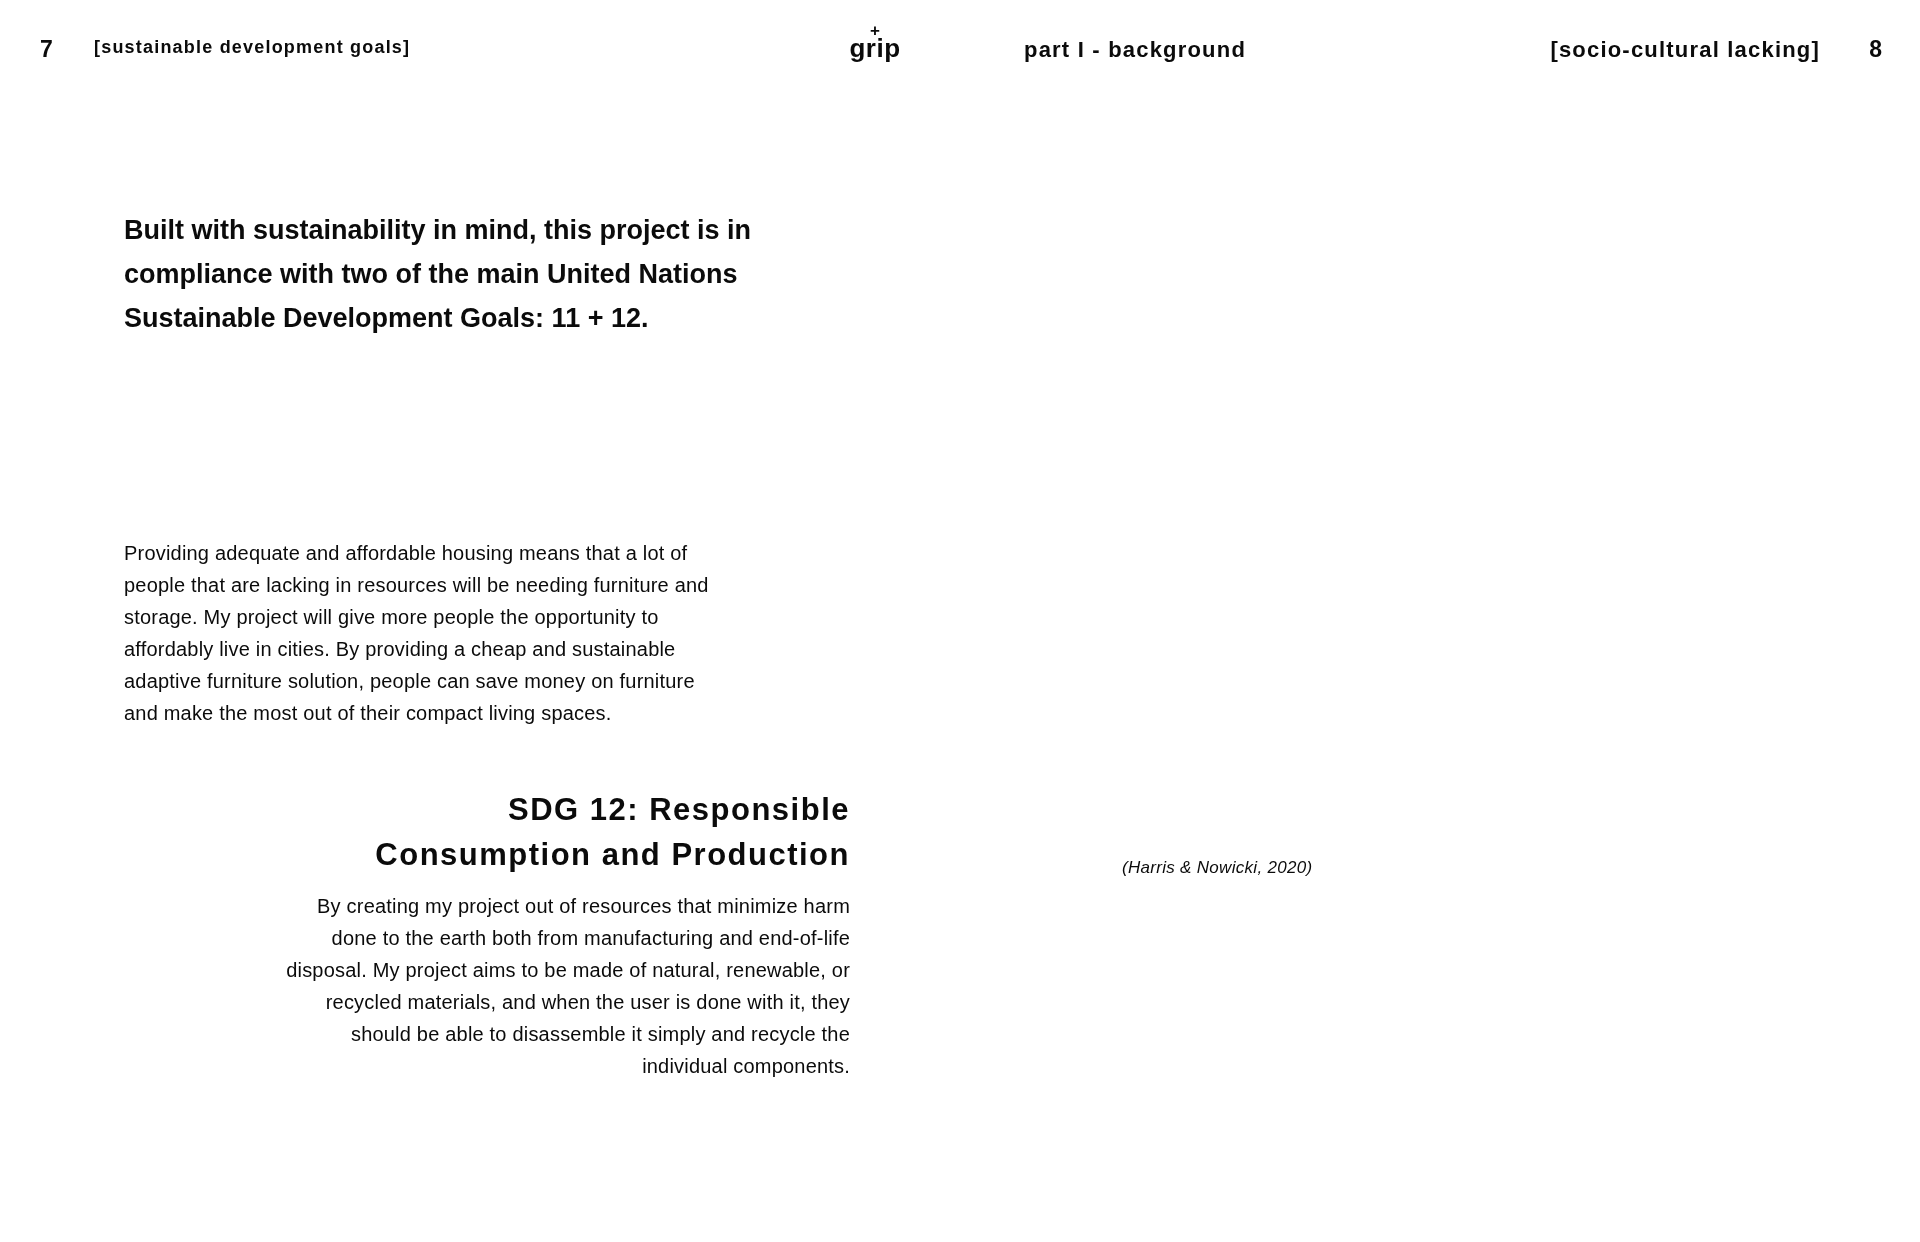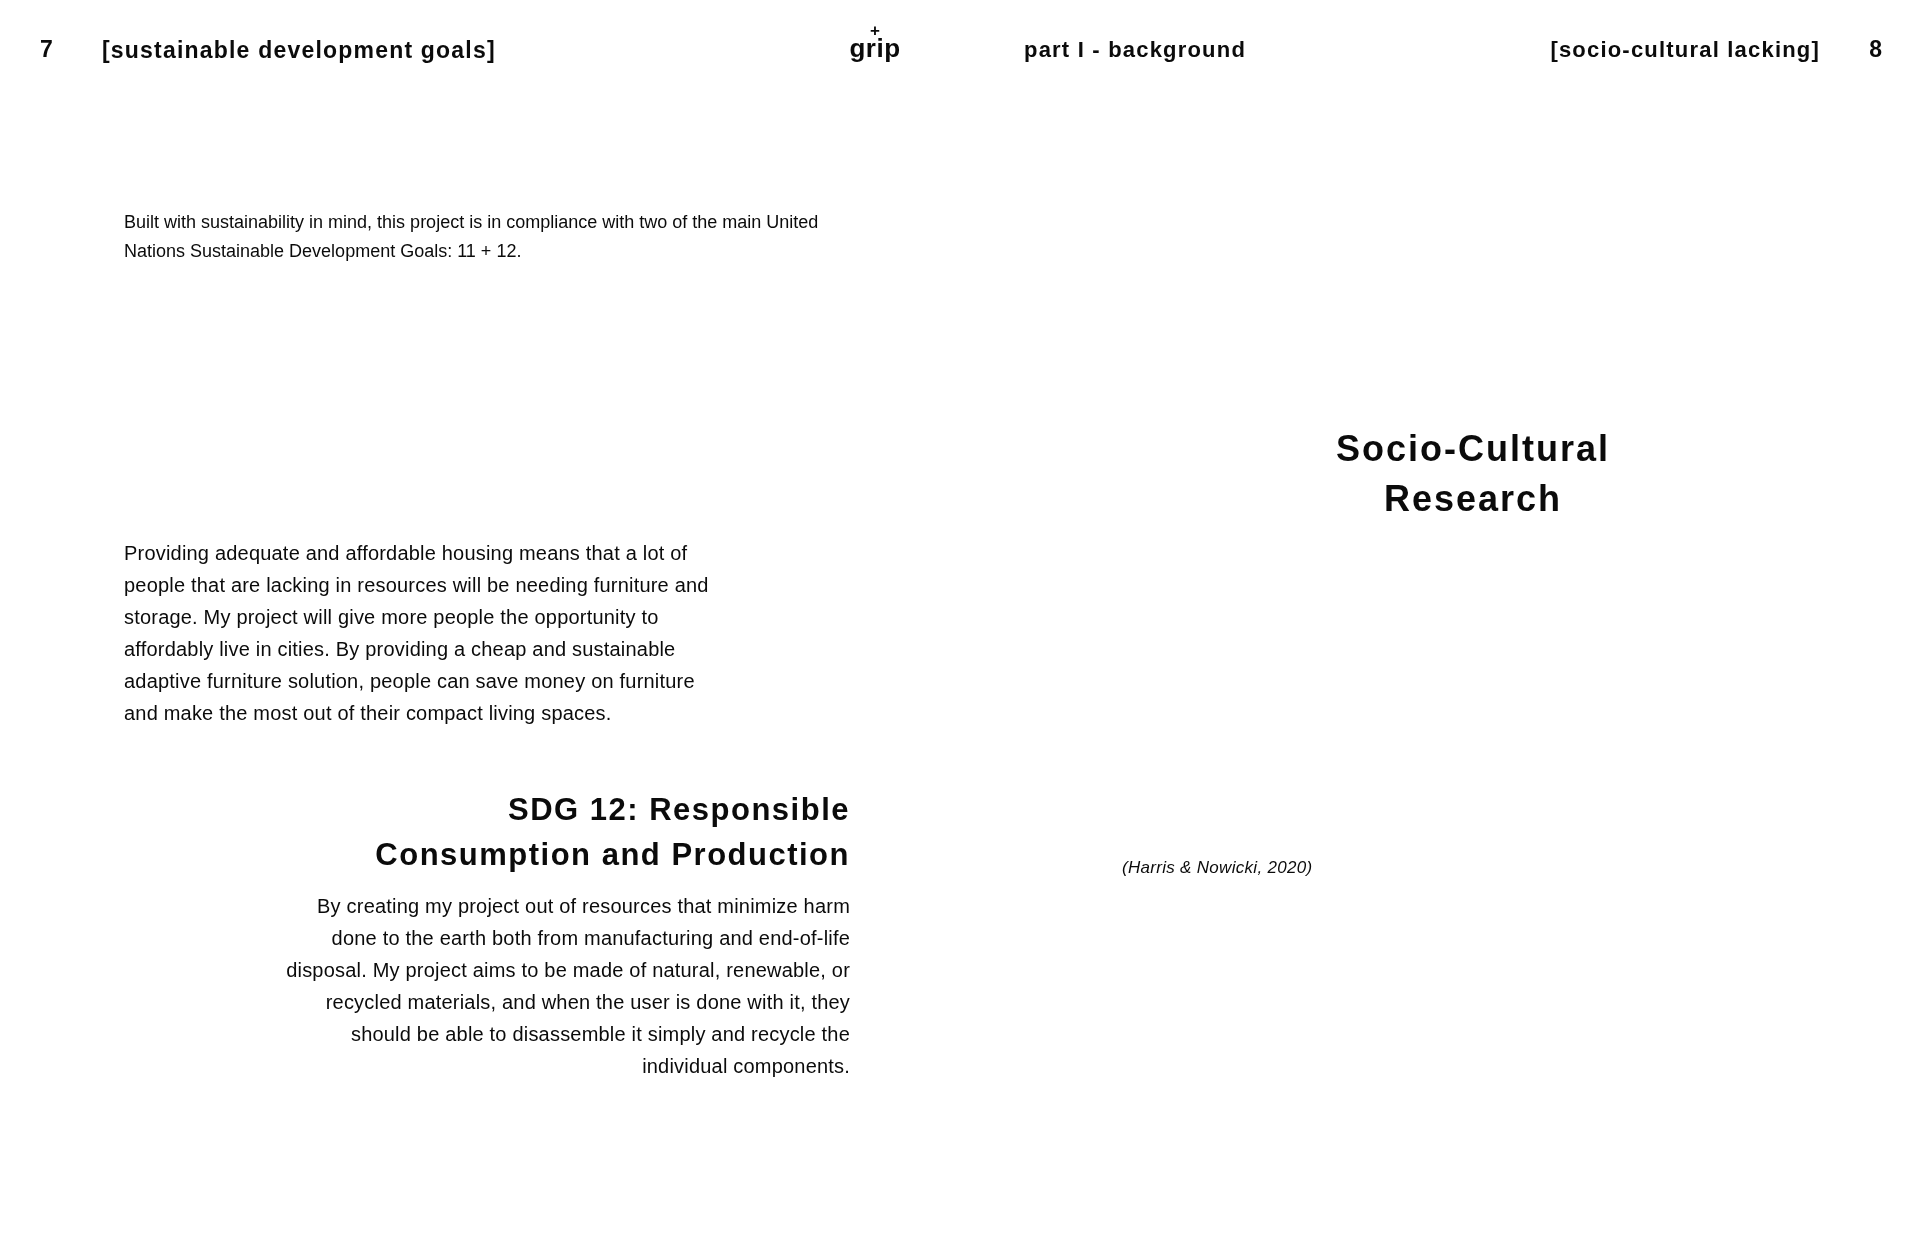--- a/index.html
+++ b/index.html
@@ -24,21 +24,21 @@
     top: 0; left: 0; right: 0;
     height: 100px;
   }
   .hdr-item {
     position: absolute;
     font-weight: 700;
     letter-spacing: 1.2px;
     white-space: nowrap;
   }
   .page-num-left   { left: 40px;  top: 36px; font-size: 23px; letter-spacing: 0; }
-  .hdr-title-left  { left: 102px; top: 37px; font-size: 23px; }
+  .hdr-title-left  { left: 94px; top: 37px; font-size: 18px; }
   .hdr-title-mid   { left: 1024px; top: 37px; font-size: 22px; }
   .hdr-title-right { right: 100px; top: 37px; font-size: 22px; }
   .page-num-right  { right: 38px; top: 36px; font-size: 23px; letter-spacing: 0; }
 
   .logo {
     position: absolute;
     left: 830px;
     top: 24px;
     width: 90px;
     text-align: center;
@@ -58,23 +58,23 @@
     letter-spacing: 0.5px;
     margin-top: -2px;
   }
 
   
   .intro {
     position: absolute;
     left: 124px;
     top: 208px;
     width: 745px;
-    font-size: 18px;
+    font-size: 27px;
     line-height: 1.63;
-    font-weight: 400;
+    font-weight: 700;
   }
   .sdg11-heading {
     position: absolute;
     left: 124px;
     top: 437px;
     width: 610px;
     font-size: 31px;
     font-weight: 700;
     letter-spacing: 1.5px;
     line-height: 1.45;
@@ -164,18 +164,17 @@
 
   <div class="intro">Built with sustainability in mind, this project is in compliance with two of the main United Nations Sustainable Development Goals: 11 + 12.</div>
 
 
   <div class="sdg11-body">Providing adequate and affordable housing means that a lot of people that are lacking in resources will be needing furniture and storage. My project will give more people the opportunity to affordably live in cities. By providing a cheap and sustainable adaptive furniture solution, people can save money on furniture and make the most out of their compact living spaces.</div>
 
   <div class="sdg12-heading">SDG 12: Responsible Consumption and Production</div>
 
   <div class="sdg12-body">By creating my project out of resources that minimize harm done to the earth both from manufacturing and end-of-life disposal. My project aims to be made of natural, renewable, or recycled materials, and when the user is done with it, they should be able to disassemble it simply and recycle the individual components.</div>
 
-  <div class="sc-heading">Socio-Cultural Research</div>
 
 
   <div class="sc-citation">(Harris &amp; Nowicki, 2020)</div>
 
 </div>
 
 </body></html>

